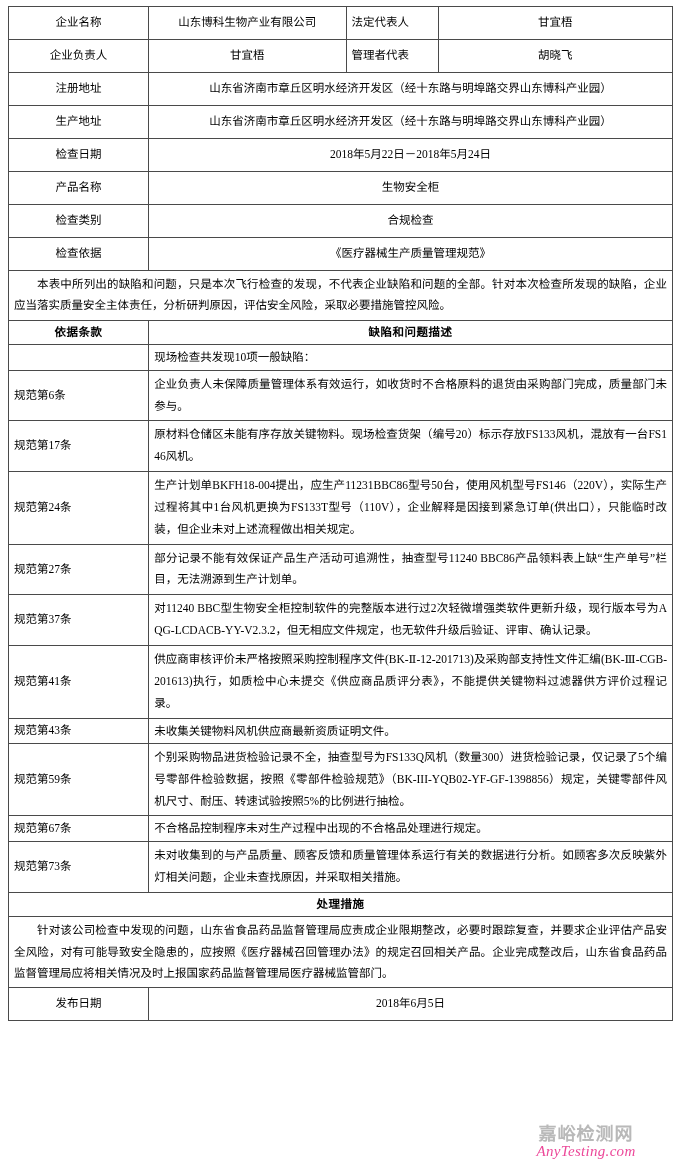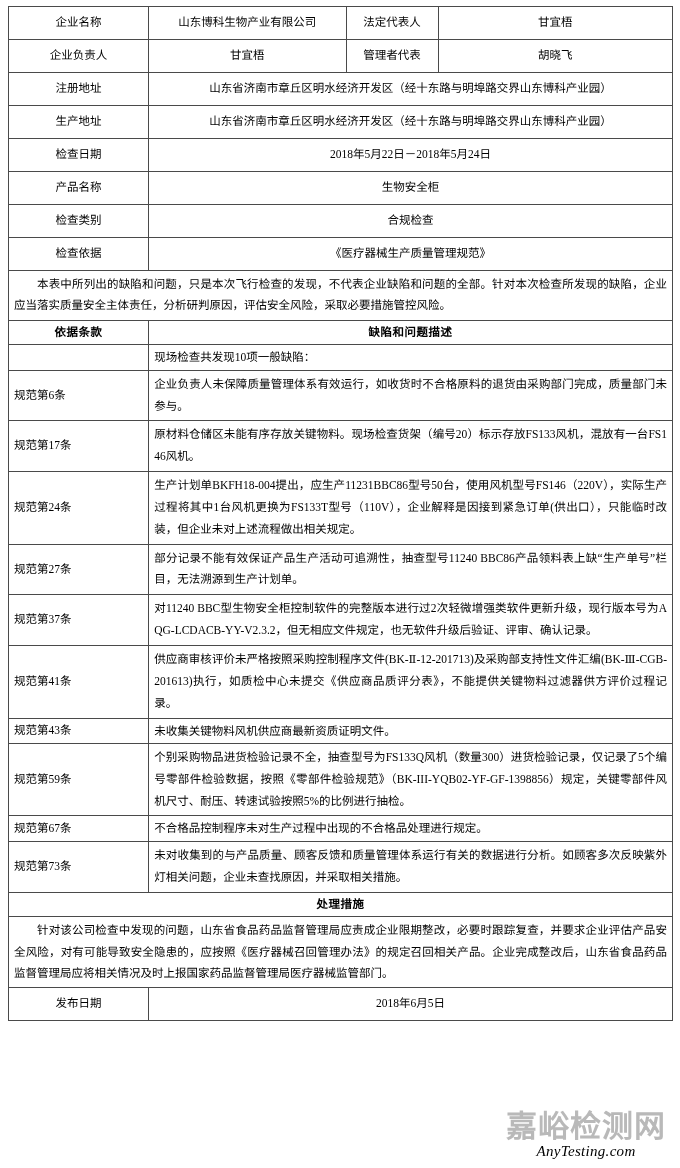--- a/index.html
+++ b/index.html
@@ -37,21 +37,21 @@
   }
   .c-label {
     text-align: center;
     width: 140px;
   }
   .c-mid {
     text-align: center;
     width: 197px;
   }
   .c-label2 {
-    text-align: center;
+    text-align: left;
     width: 92px;
   }
   .c-last {
     text-align: center;
   }
   .center { text-align: center; font-family: Liberation Serif, serif; }
   .bold-center {
     text-align: center;
     font-weight: bold;
     letter-spacing: 0.5px;
@@ -100,30 +100,30 @@
     right: 8px;
     bottom: 8px;
     width: 172px;
     text-align: center;
     pointer-events: none;
     user-select: none;
   }
   #watermark .wm-cn {
     font-family: Liberation Serif, serif;
     font-weight: bold;
-    font-size: 31px;
+    font-size: 18px;
     color: #b9b9b9;
     letter-spacing: 1px;
     line-height: 1.05;
   }
   #watermark .wm-en {
     font-family: "Liberation Serif", serif;
     font-style: italic;
     font-size: 15px;
-    color: #000000;
+    color: #ec4899;
     letter-spacing: 0.3px;
     margin-top: -1px;
   }
 </style>
 </head>
 <body>
 
 <div id="sheet">
 
   <table class="doc">

